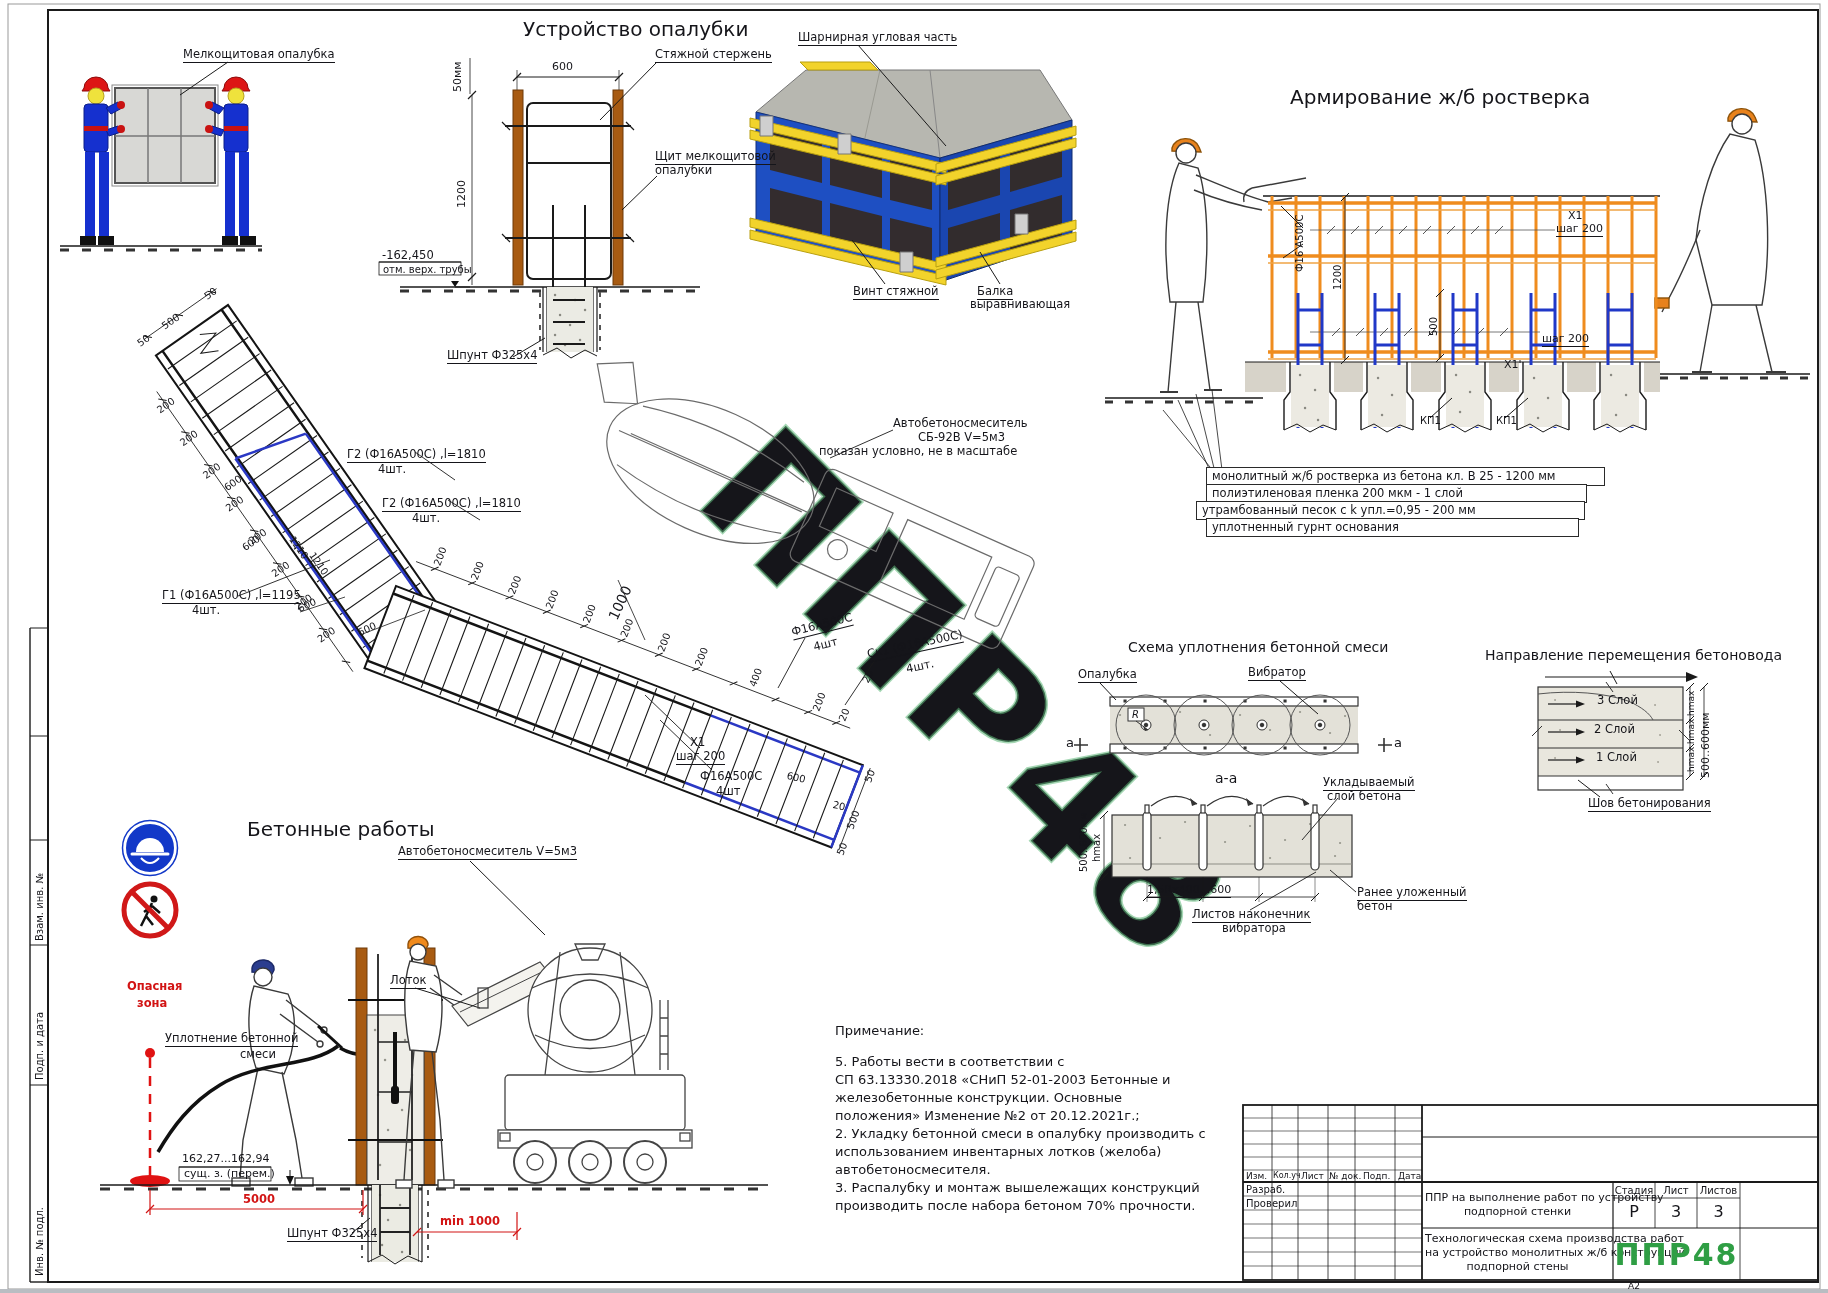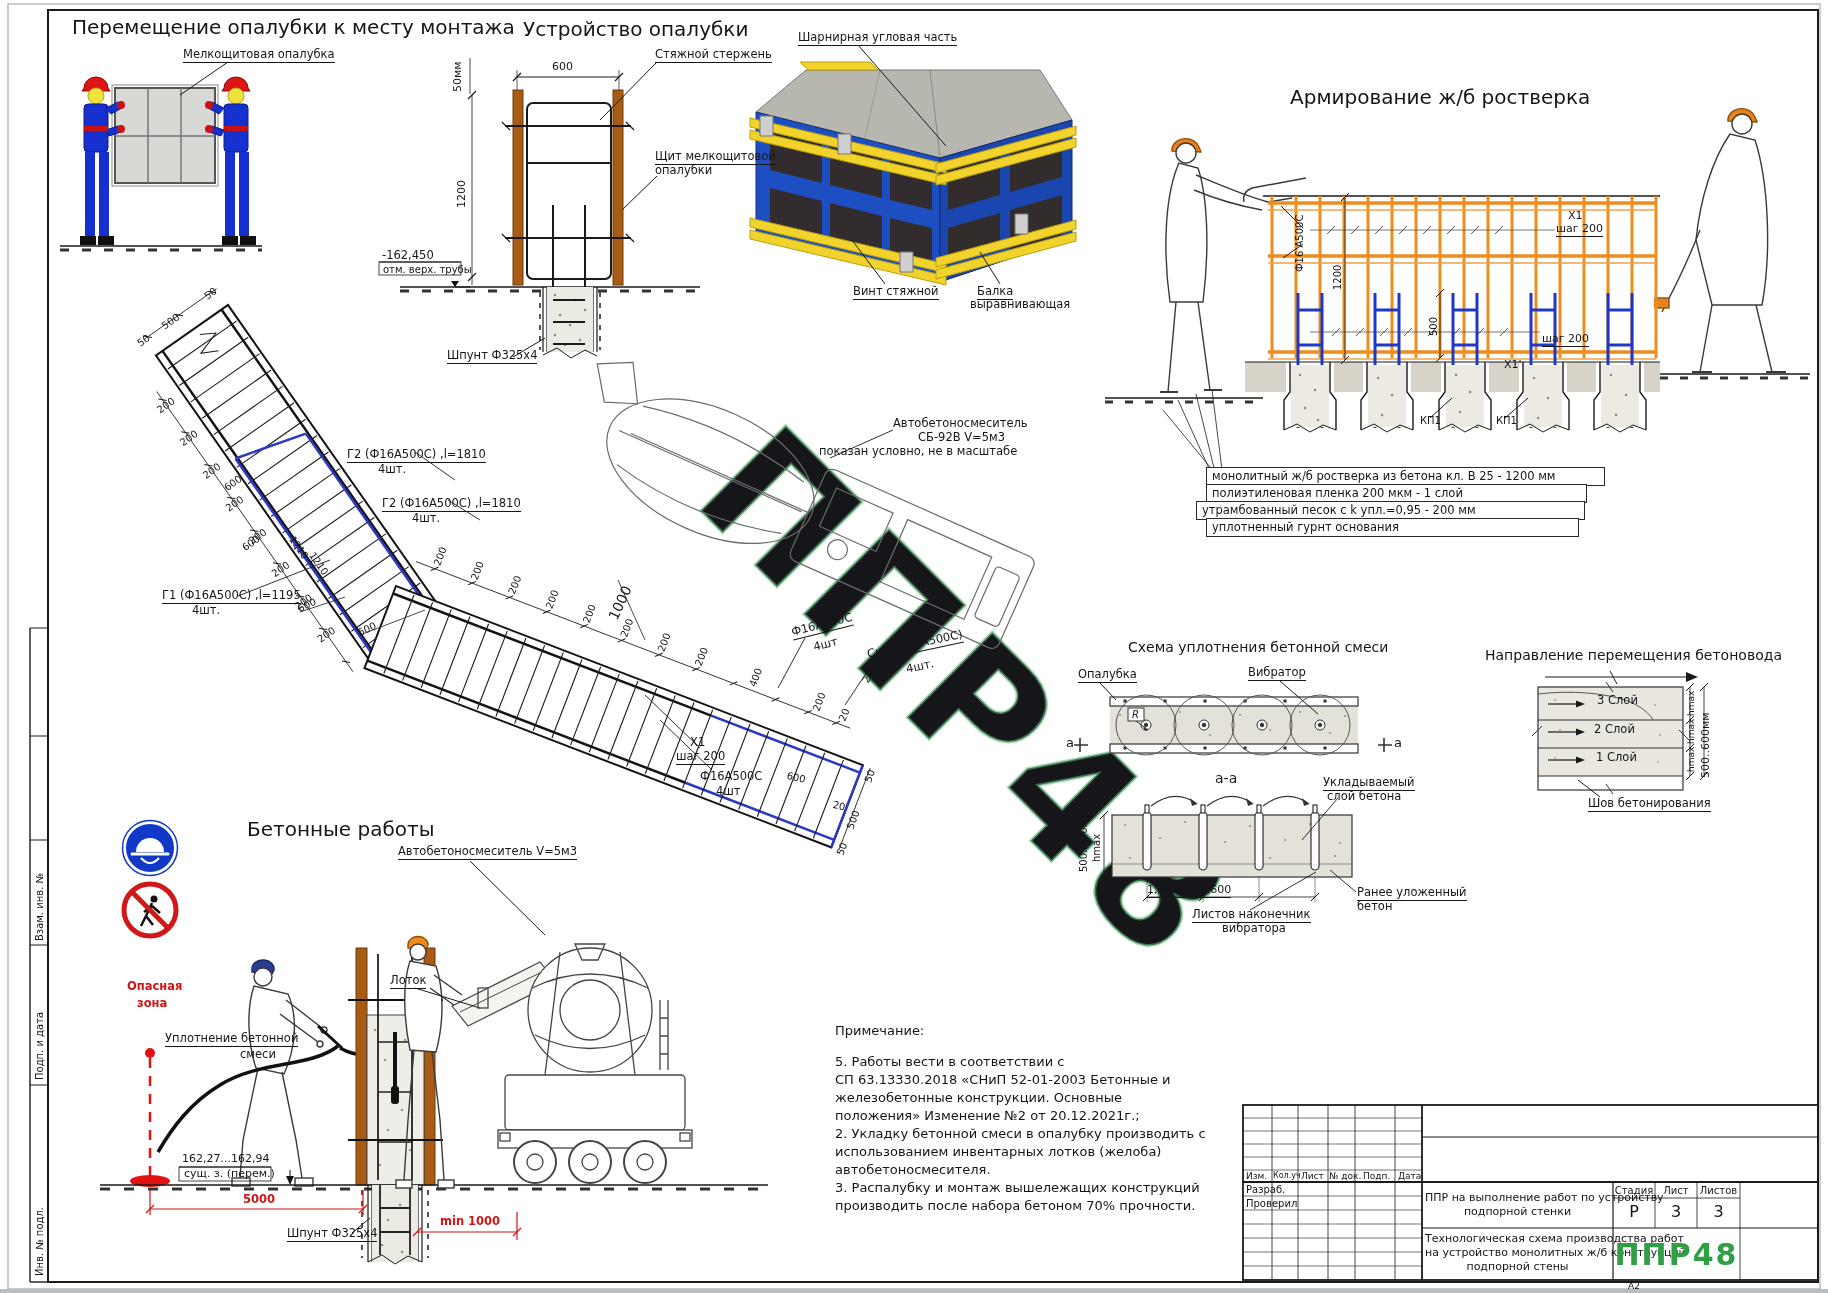--- a/index.html
+++ b/index.html
@@ -526,21 +526,20 @@
     <line x1="1422" y1="1228" x2="1818" y2="1228" stroke-width="1.2"></line>
     <line x1="1613" y1="1182" x2="1613" y2="1280" stroke-width="1.2"></line>
     <path d="M1272,1105 V1280 M1298,1105 V1280 M1328,1105 V1280 M1355,1105 V1280 M1395,1105 V1280" stroke-width="0.8"></path>
     <path d="M1243,1118 H1422 M1243,1131 H1422 M1243,1144 H1422 M1243,1157 H1422 M1243,1170 H1422" stroke-width="0.6"></path>
     <path d="M1243,1196 H1422 M1243,1210 H1422 M1243,1224 H1422 M1243,1238 H1422 M1243,1252 H1422 M1243,1266 H1422" stroke-width="0.6"></path>
     <path d="M1655,1182 V1228 M1697,1182 V1228 M1740,1182 V1280" stroke-width="0.8"></path>
     <line x1="1613" y1="1198" x2="1740" y2="1198" stroke-width="0.8"></line>
   </g>
 </svg>
 
-<div class="L t20" style="left:72px;top:16px;">Перемещение опалубки к месту монтажа</div>
 <div class="L t20" style="left:523px;top:18px;">Устройство опалубки</div>
 <div class="L t20" style="left:1290px;top:86px;">Армирование ж/б ростверка</div>
 <div class="L t20" style="left:247px;top:818px;">Бетонные работы</div>
 <div class="L t14" style="left:1128px;top:640px;">Схема уплотнения бетонной смеси</div>
 <div class="L t14" style="left:1485px;top:648px;">Направление перемещения бетоновода</div>
 
 <div class="L t12 u" style="left:183px;top:48px;">Мелкощитовая опалубка</div>
 
 <div class="L t11" style="left:552px;top:61px;">600</div>
 <div class="L t11 rot" style="left:452px;top:92px;transform:rotate(-90deg);">50мм</div>

